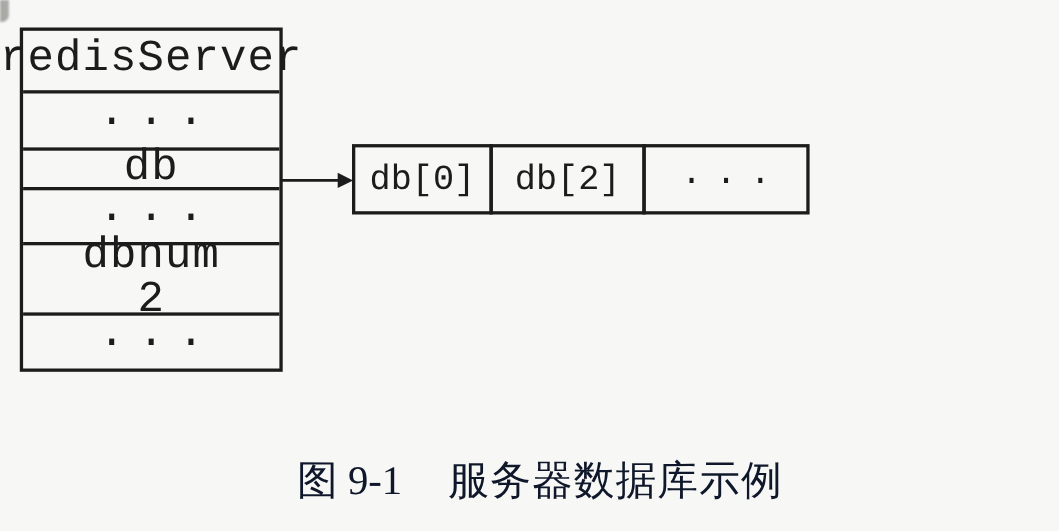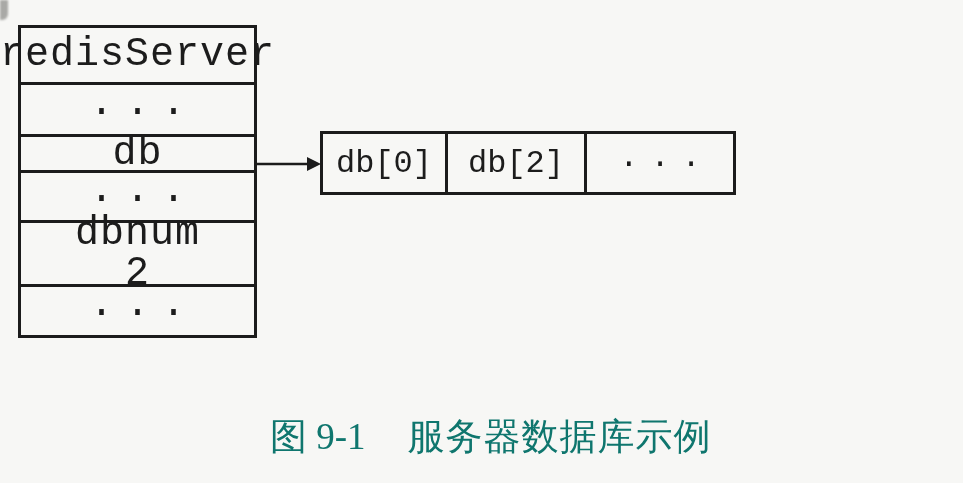--- a/index.html
+++ b/index.html
@@ -53,21 +53,21 @@
   .hcell:nth-child(2) { width:142px; }
   .hcell:nth-child(3) { width:152px; }
   .hcell:nth-child(4) { width:83px; }
   .hcell:nth-child(5) { width:160px; }
   .hcell .dots { transform:translateY(-6px); }
 
   
   .caption {
     position:absolute; left:270px; top:412px; white-space:nowrap;
     font-family:"Liberation Serif","DejaVu Serif",serif;
-    font-size:37px; color:#0f766e;
+    font-size:37px; color:#0f172a;
   }
   .caption .txt { margin-left:42px; letter-spacing:1px; }
 </style>
 </head>
 <body>
 
 <div class="fig">
 
   <div class="smudge"></div>
 

